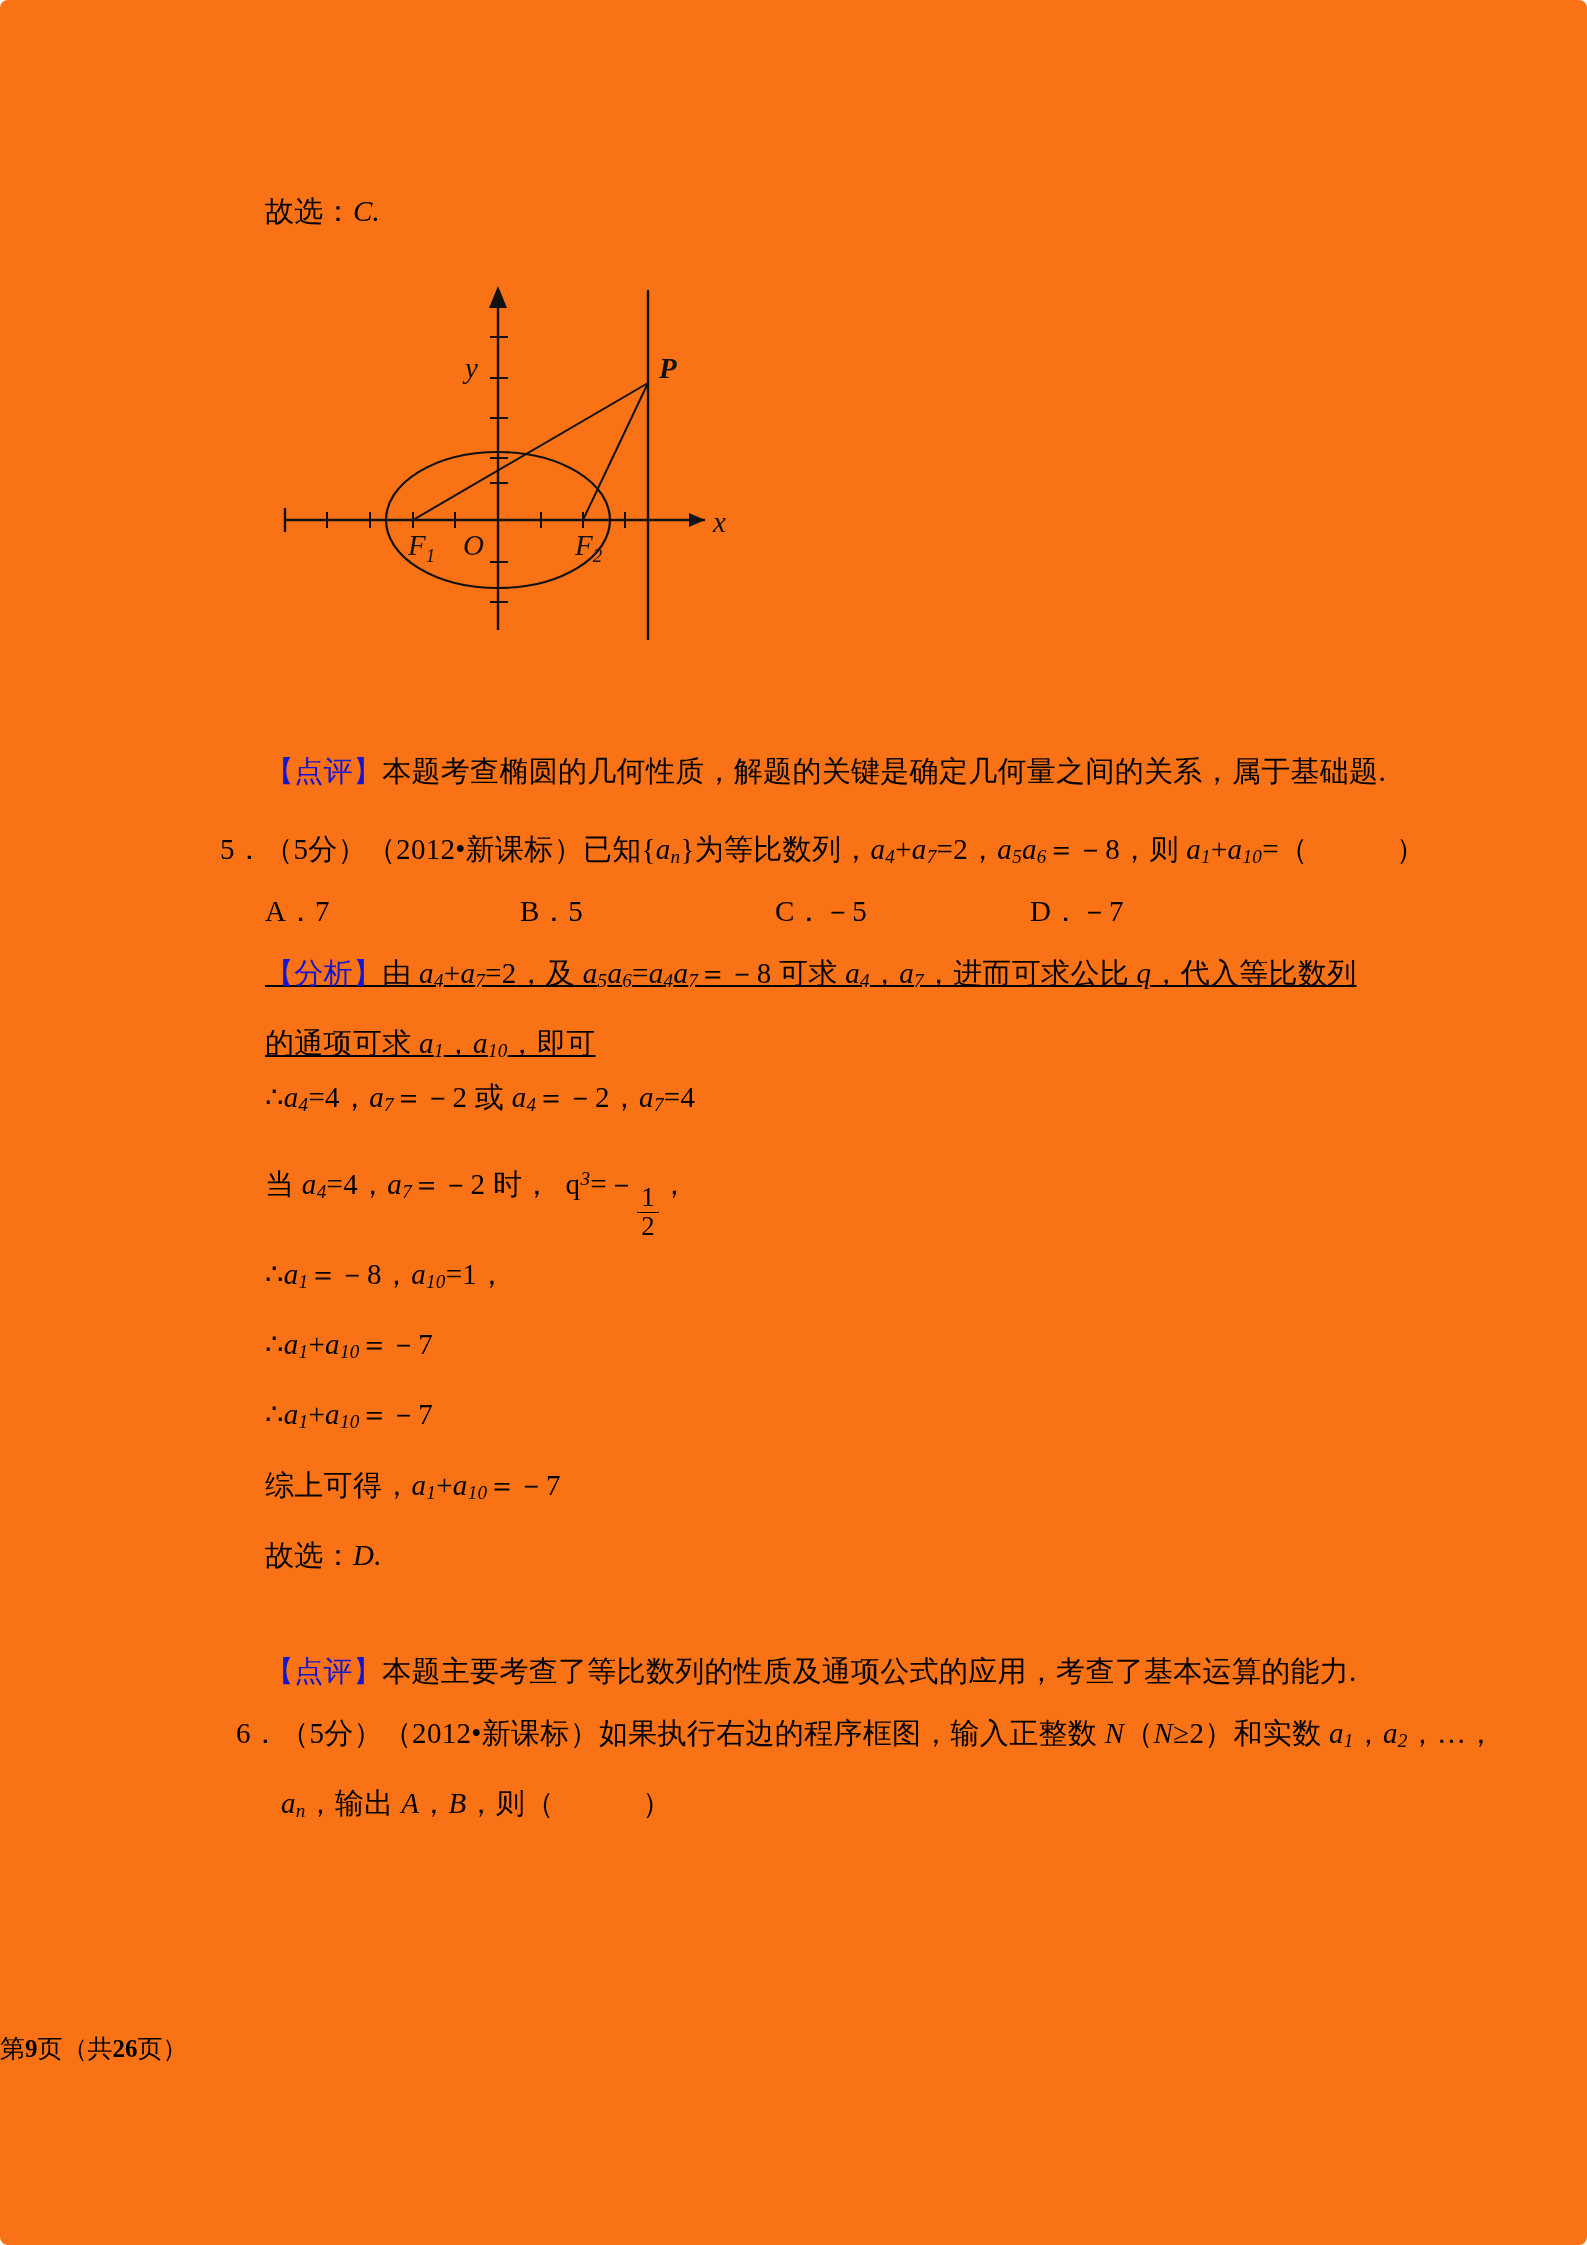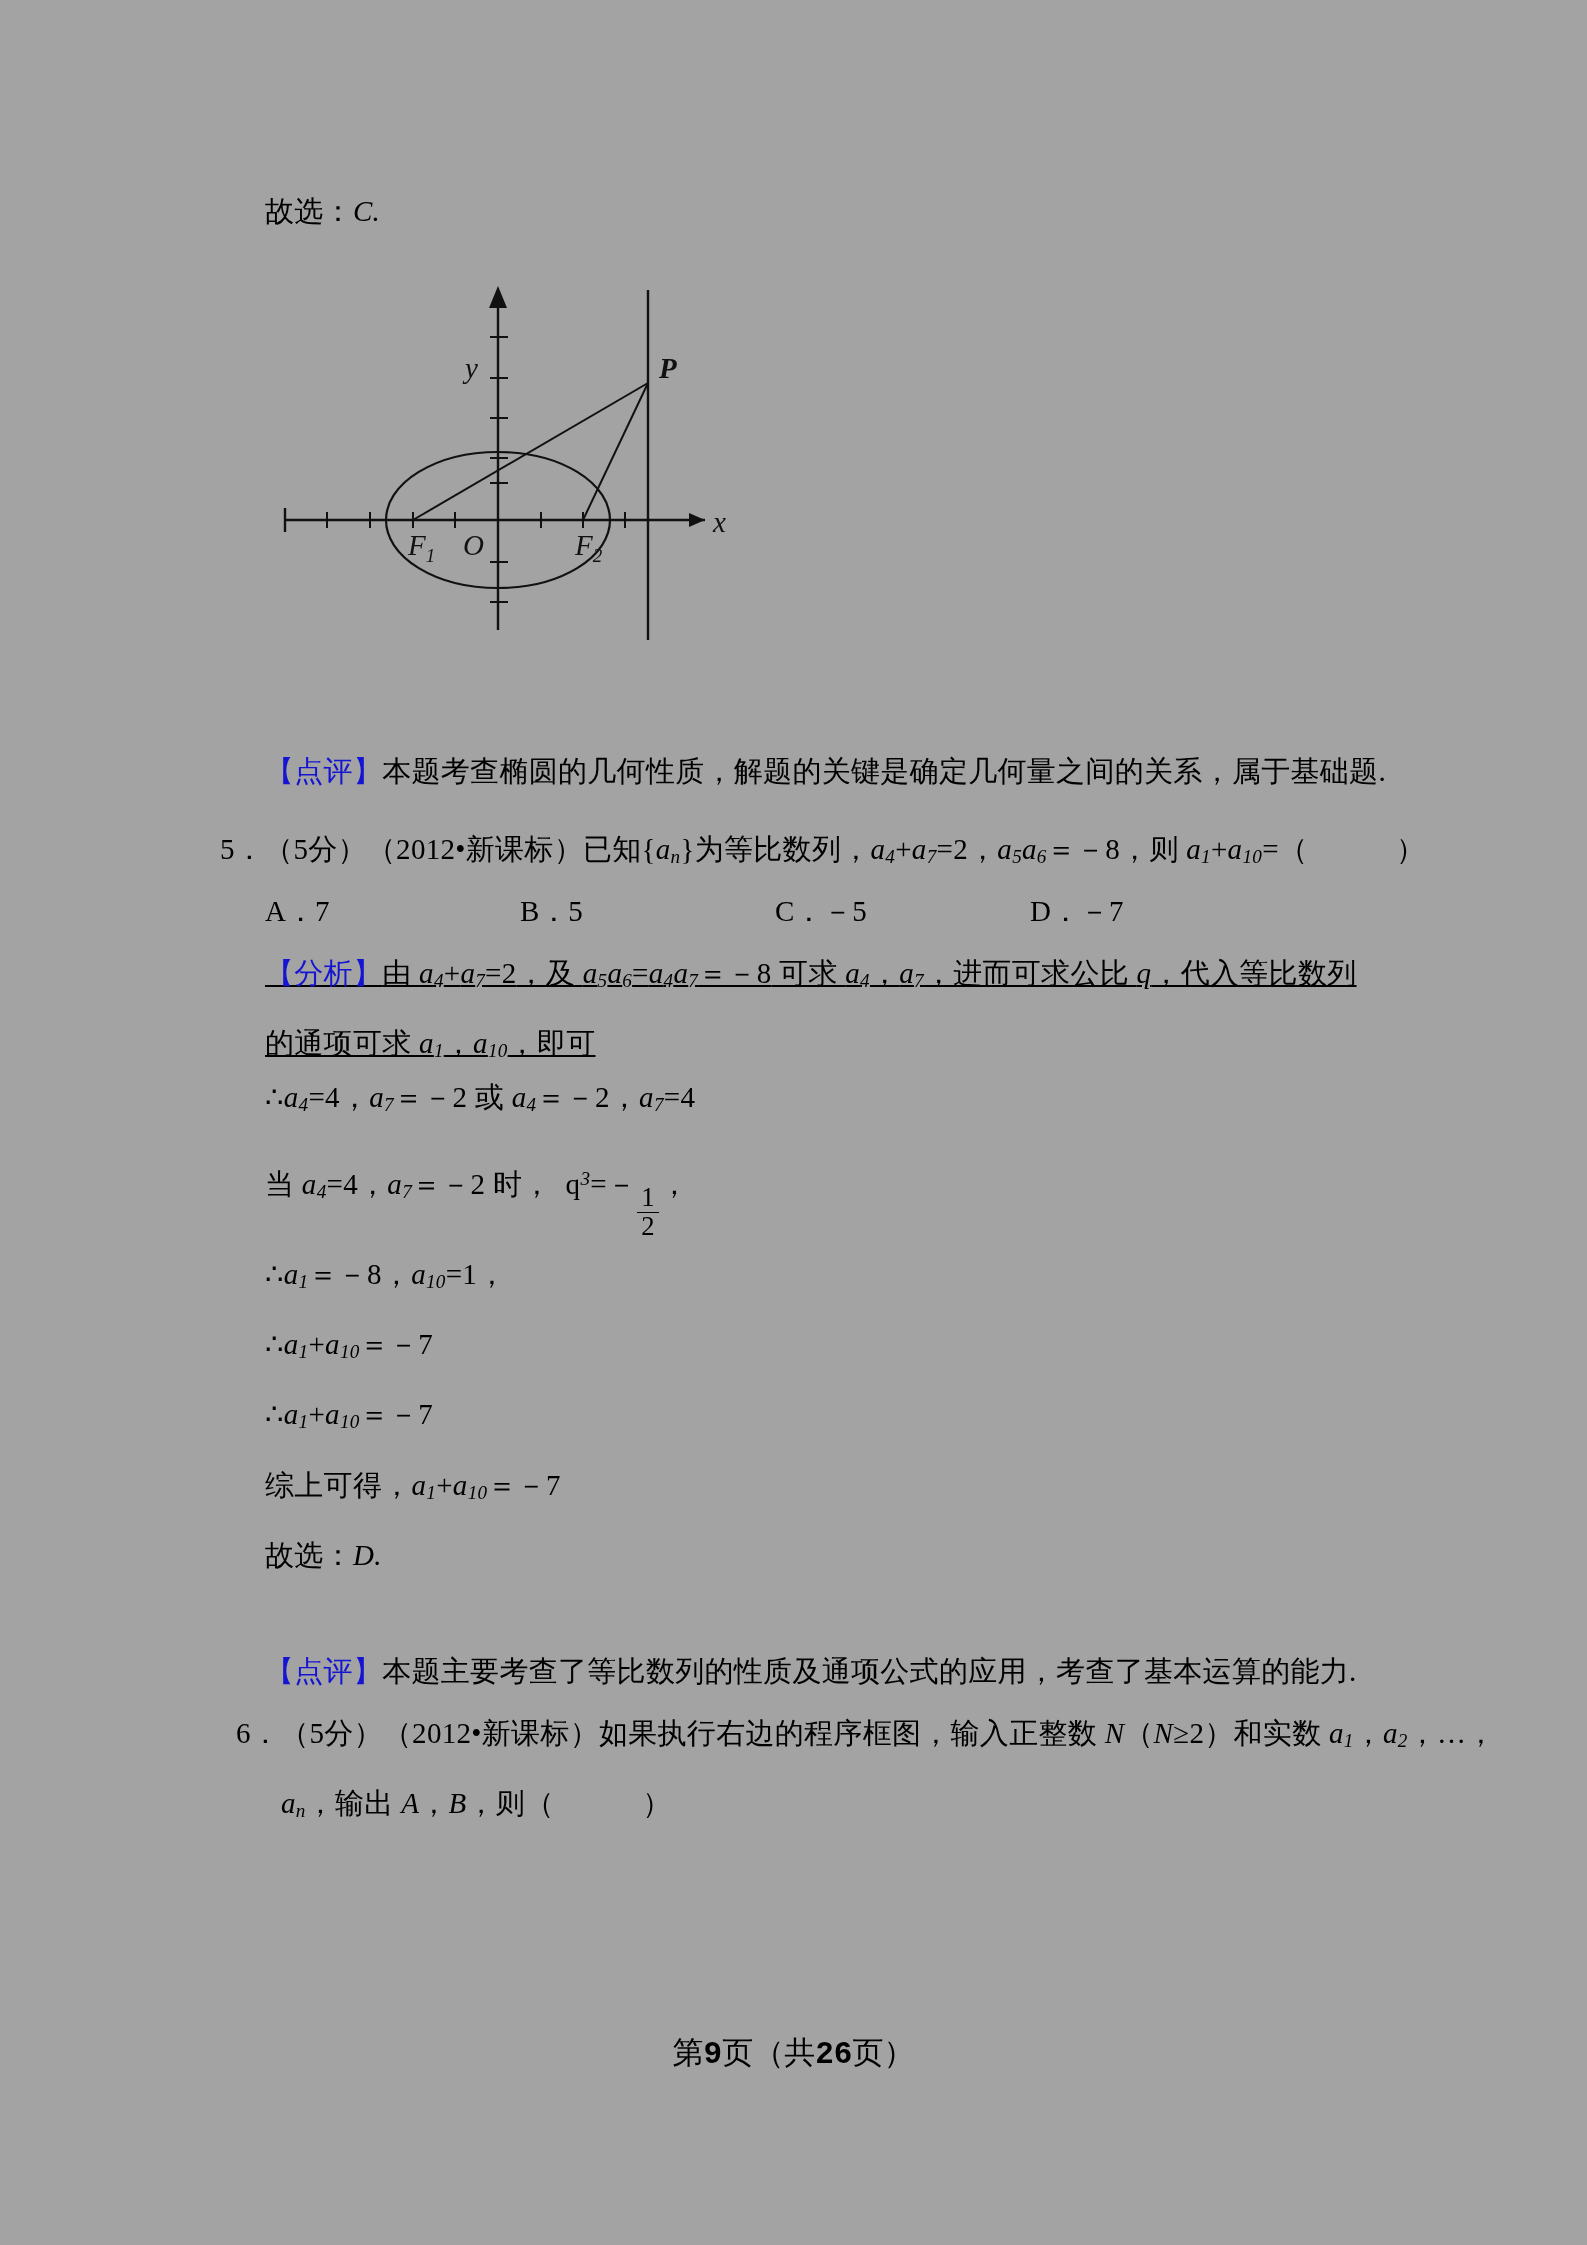--- a/index.html
+++ b/index.html
@@ -13,21 +13,22 @@
     position: relative;
     font-family: "Liberation Serif", "DejaVu Serif", serif;
     color: #000000;
     overflow: hidden;
   }
   .page {
     position: absolute;
     left: 0; top: 0;
     width: 1587px;
     height: 2245px;
-    background: #a3a3a3;
+    background: #f97316;
+    border-radius: 8px;
   }
   .content {
     position: absolute;
     left: 265px;
     top: 180px;
     width: 1110px;
   }
   .line {
     font-size: 29px;
     line-height: 62px;
@@ -74,23 +75,22 @@
     left: 265px;
     top: 250px;
     width: 470px;
     height: 460px;
   }
   .footer {
     position: absolute;
     left: 0;
     top: 2032px;
     width: 1587px;
-    text-align: center;
-    font-size: 31px;
-    font-family: Liberation Mono, monospace;
+    font-size: 25px;
+    font-family: Liberation Serif, serif;
   }
   .footer b { font-weight: bold; }
   .gap-sm { display:inline-block; width: 14px; }
 </style>
 </head>
 <body>
 
 <div class="page">
 
   <div class="content" style="top:180px;">

